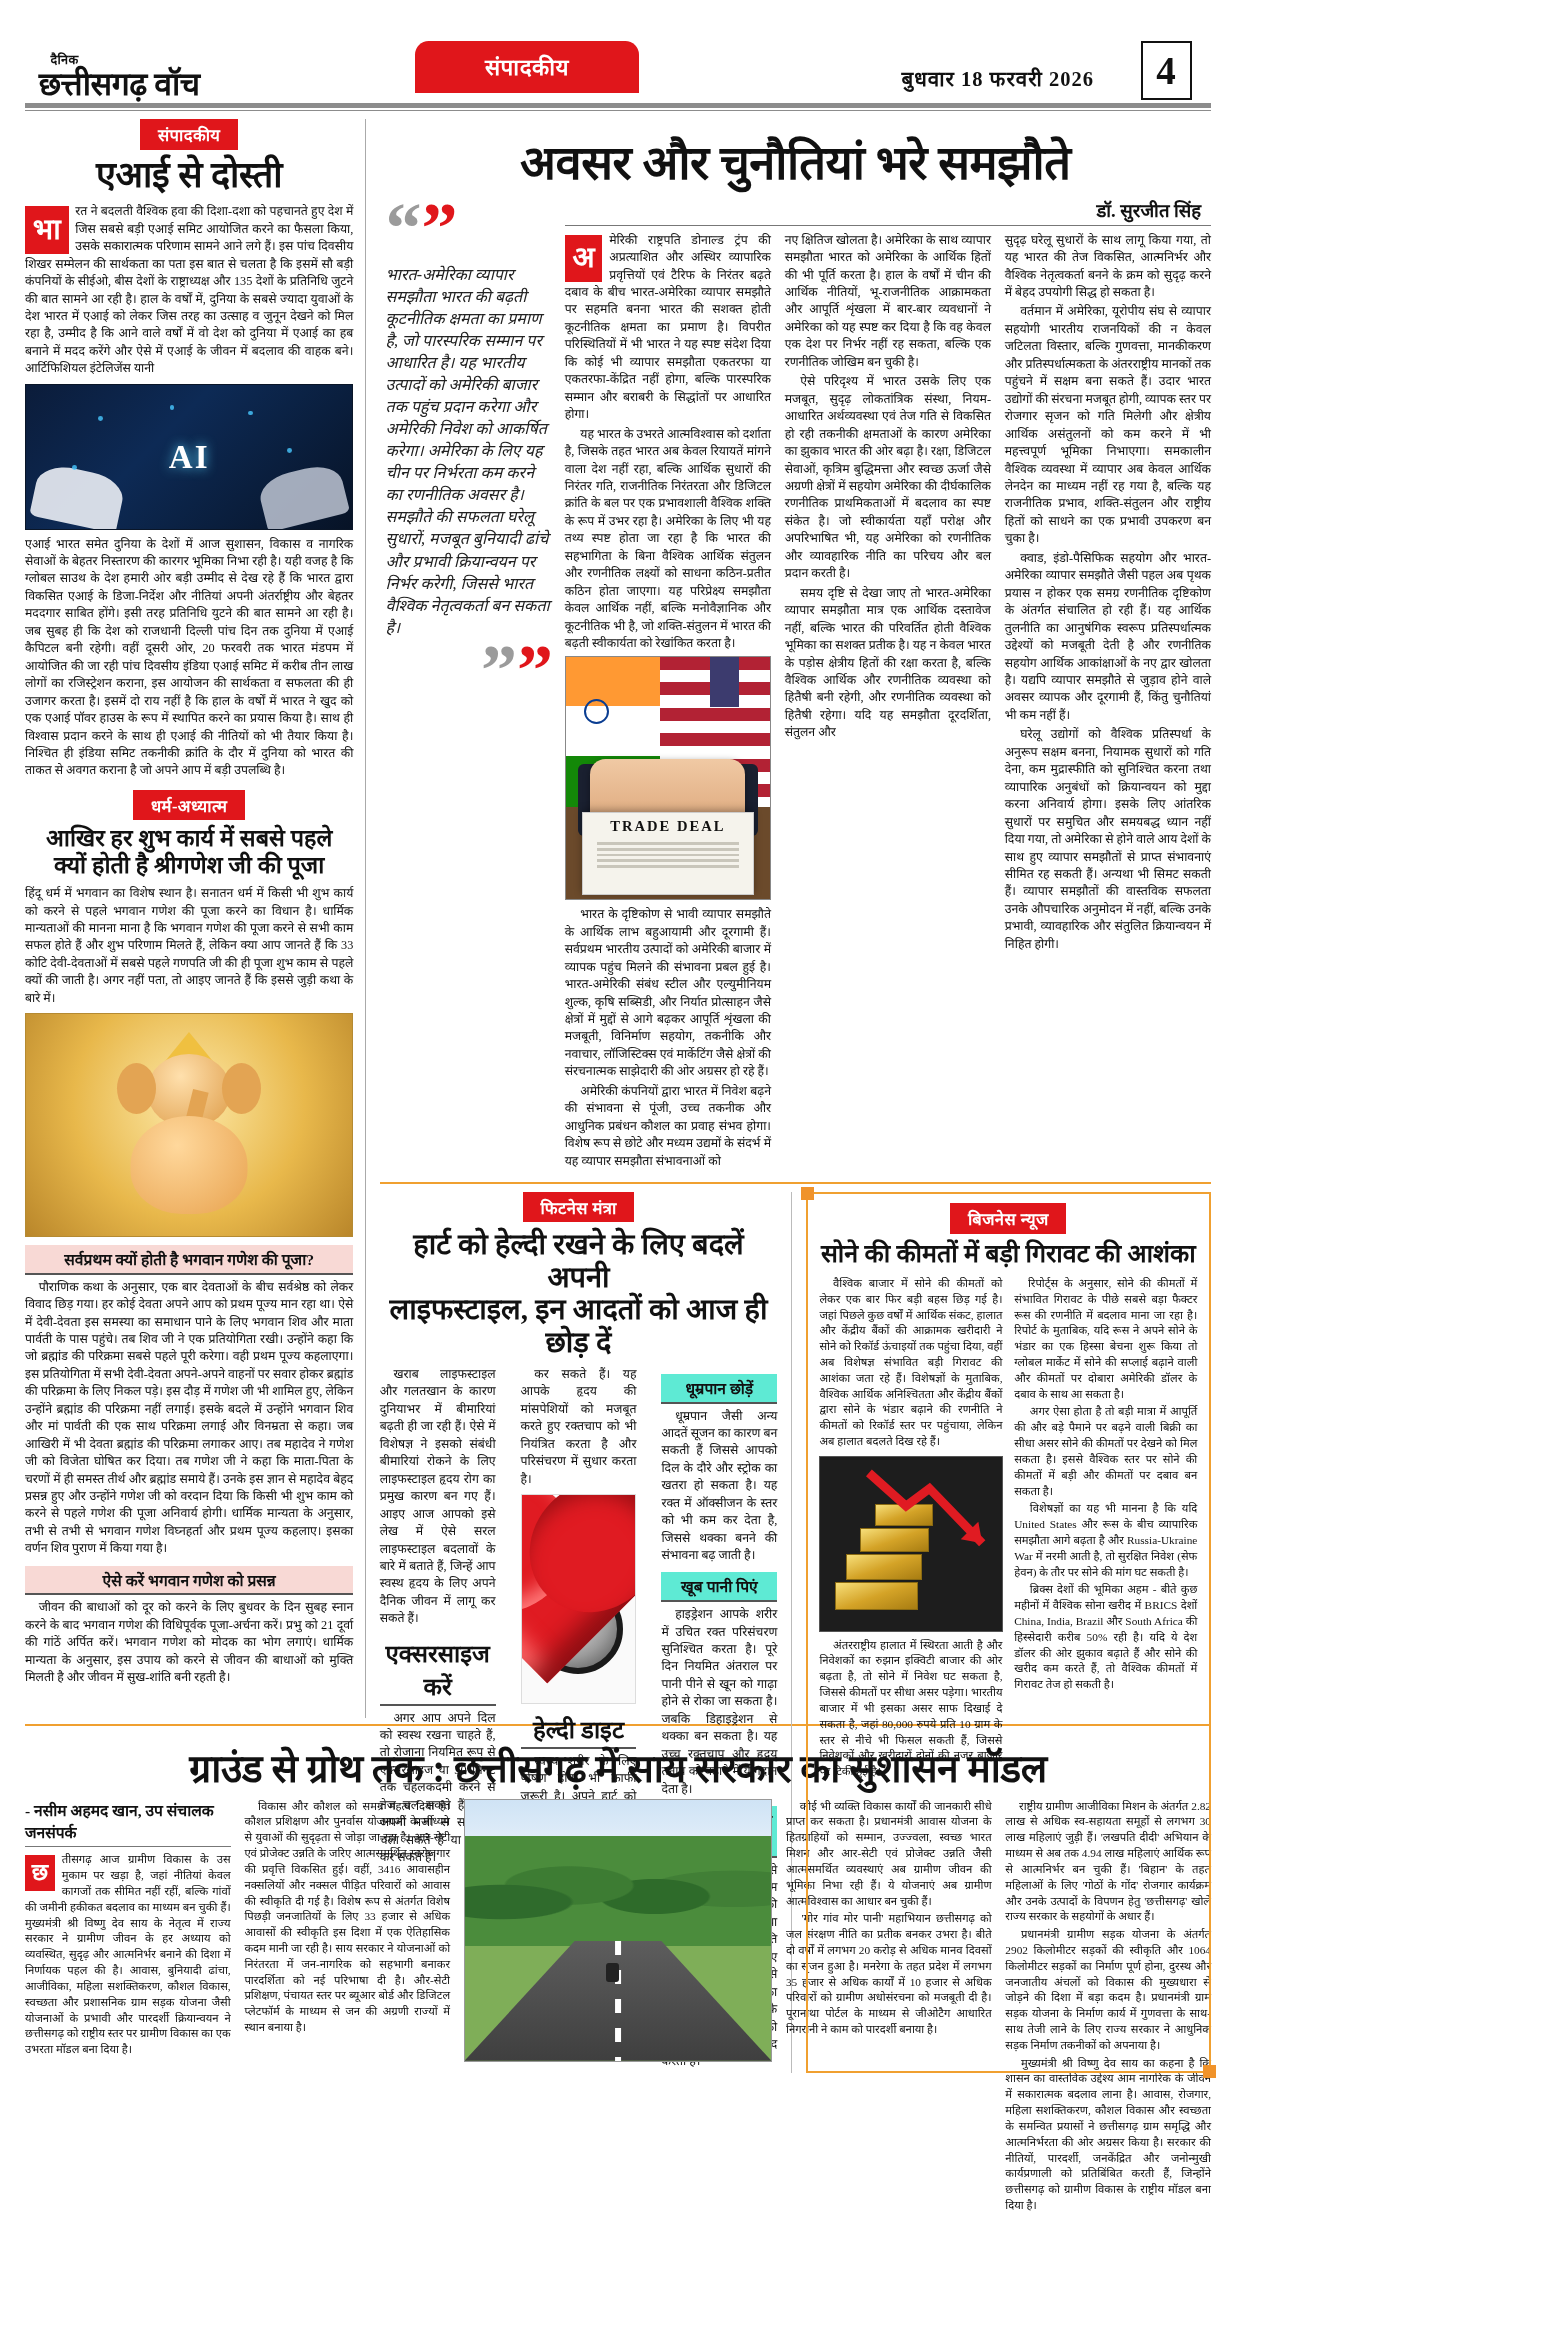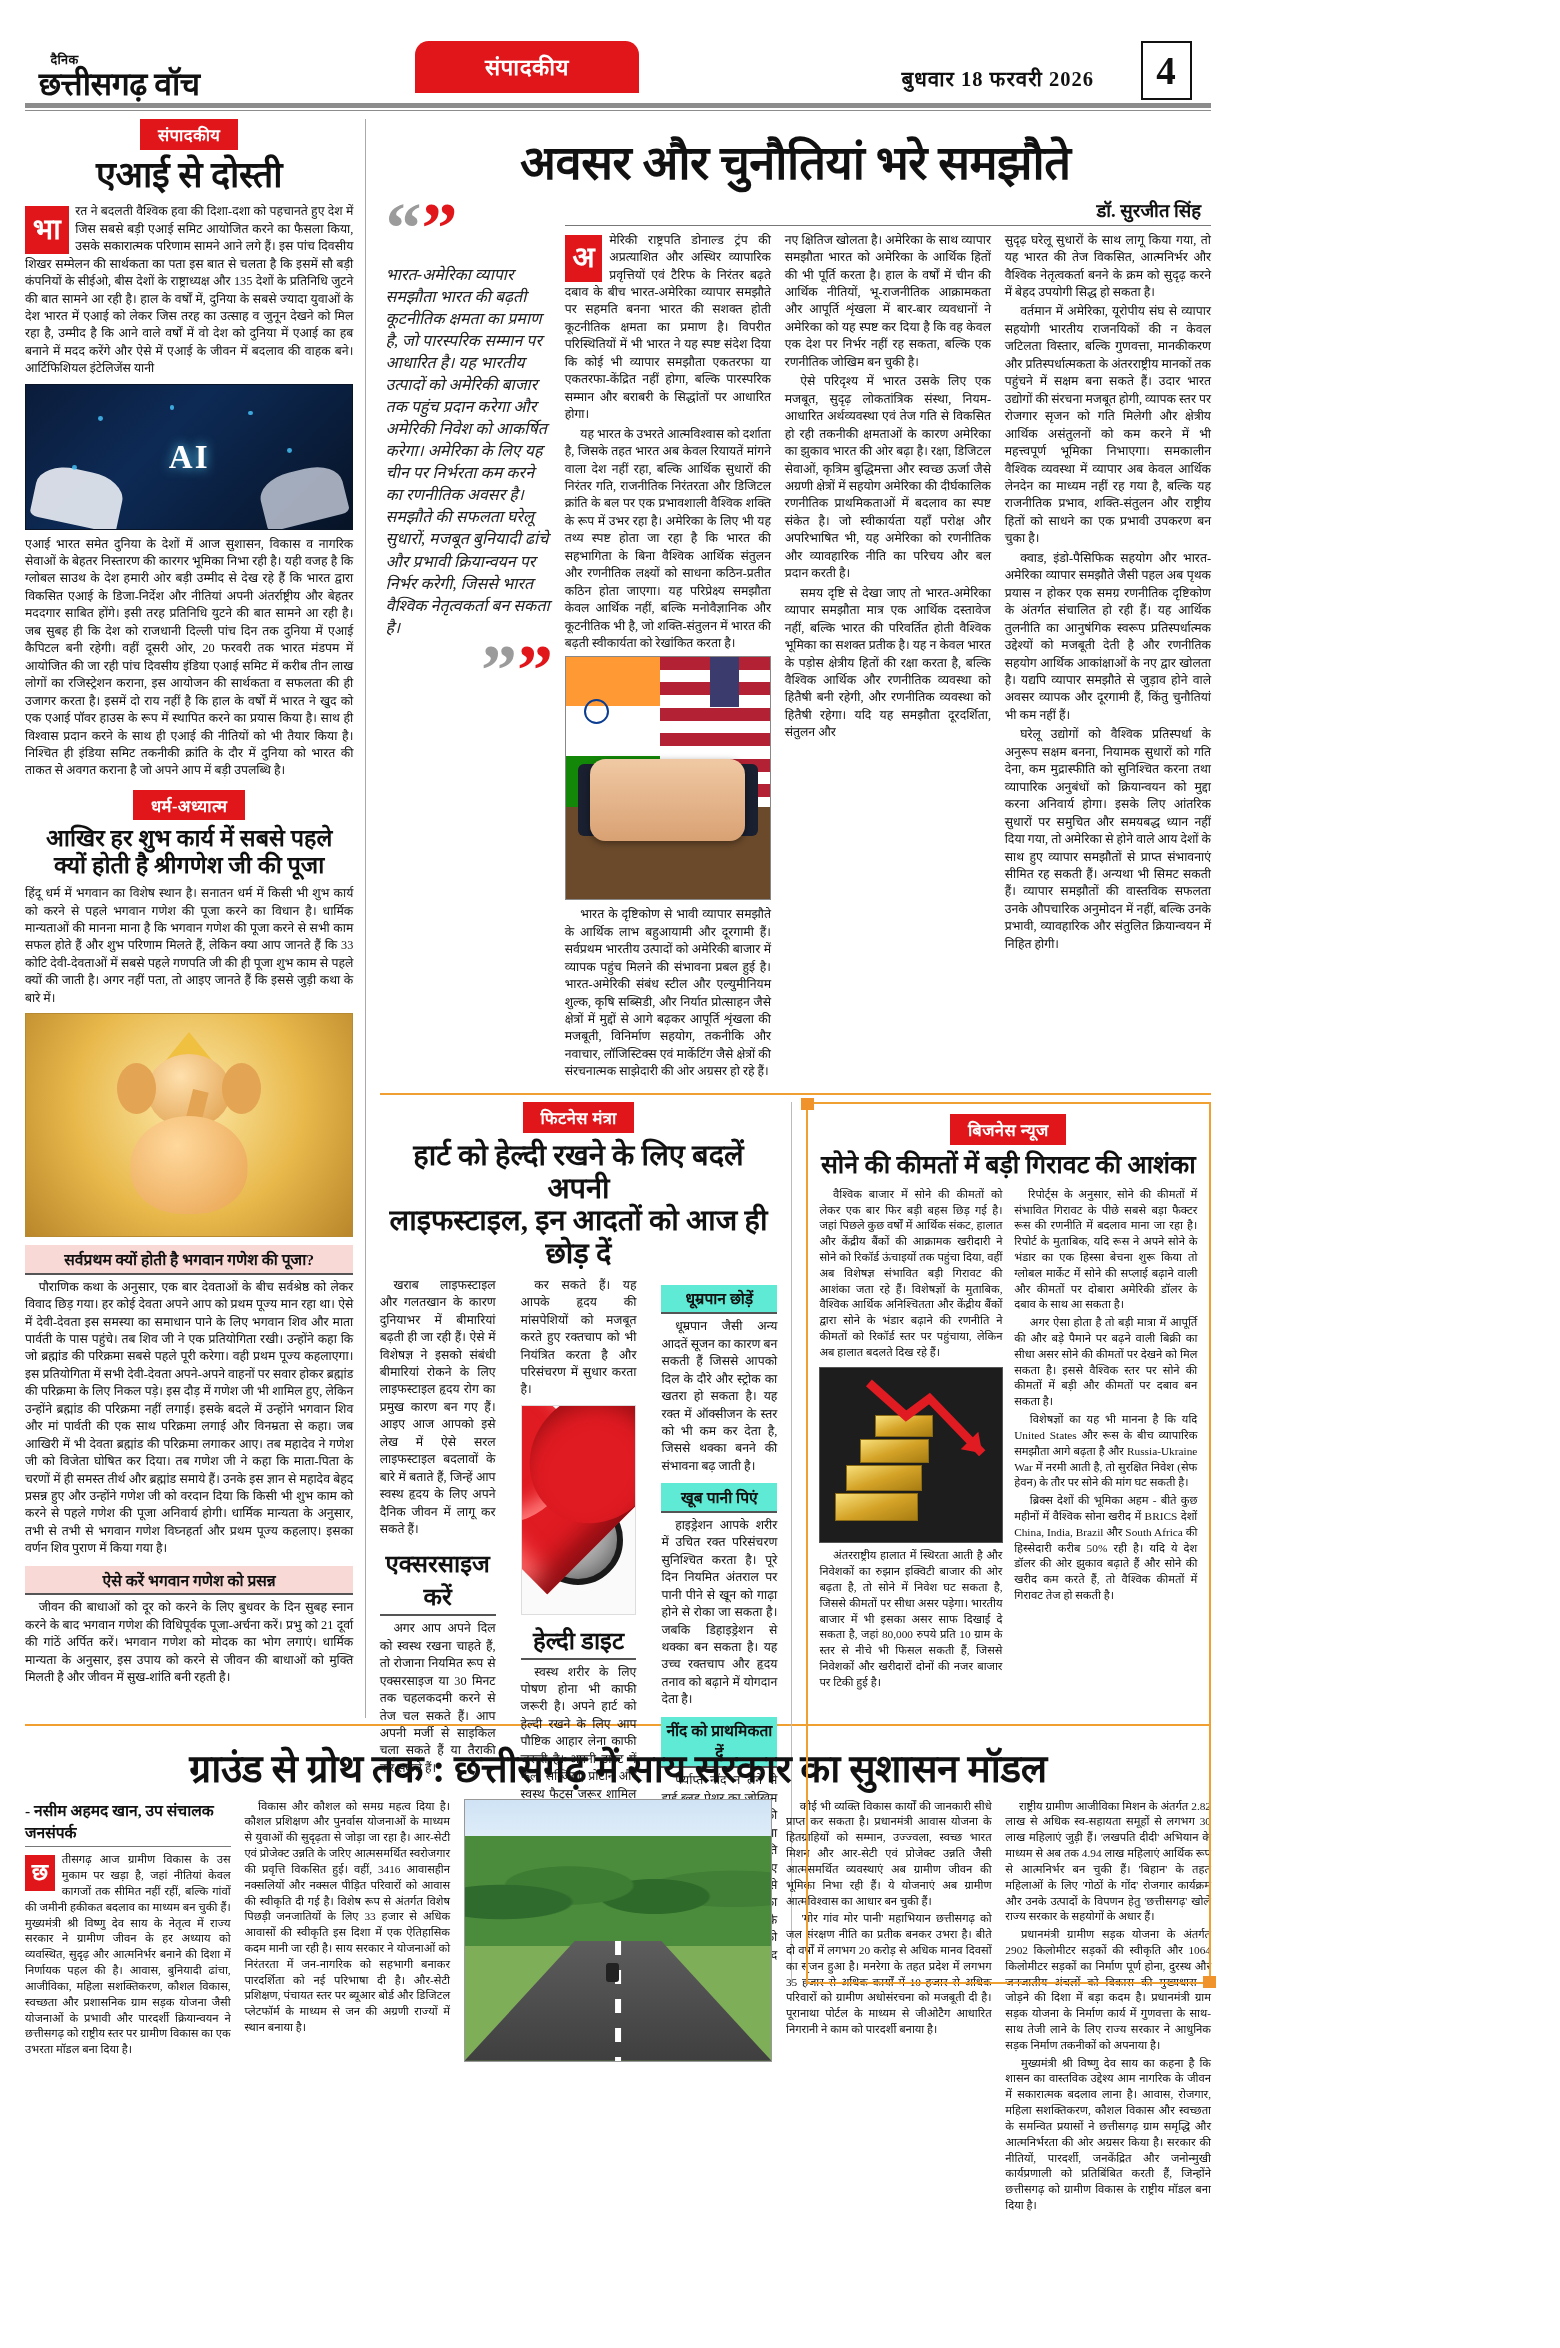--- a/index.html
+++ b/index.html
@@ -303,23 +303,34 @@
                 <div class="deal-wood"></div>
                 <div class="flag-in">
                     <div class="chakra"></div>
                   </div>
                 <div class="flag-us">
                     <div class="us-canton"></div>
                   </div>
                 <div class="cuff-l"></div>
                 <div class="cuff-r"></div>
                 <div class="hands"></div>
+                <div class="deal-paper">
+                  <div class="deal-title">TRADE DEAL</div>
+                  <div class="deal-lines">
+                      <div></div>
+                      <div></div>
+                      <div></div>
+                      <div></div>
+                      <div></div>
+                    </div>
+                </div>
               </div>
               <div class="txt">
                 <p>भारत के दृष्टिकोण से भावी व्यापार समझौते के आर्थिक लाभ बहुआयामी और दूरगामी हैं। सर्वप्रथम भारतीय उत्पादों को अमेरिकी बाजार में व्यापक पहुंच मिलने की संभावना प्रबल हुई है। भारत-अमेरिकी संबंध स्टील और एल्युमीनियम शुल्क, कृषि सब्सिडी, और निर्यात प्रोत्साहन जैसे क्षेत्रों में मुद्दों से आगे बढ़कर आपूर्ति शृंखला की मजबूती, विनिर्माण सहयोग, तकनीकि और नवाचार, लॉजिस्टिक्स एवं मार्केटिंग जैसे क्षेत्रों की संरचनात्मक साझेदारी की ओर अग्रसर हो रहे हैं।</p>
+                <p>अमेरिकी कंपनियों द्वारा भारत में निवेश बढ़ने की संभावना से पूंजी, उच्च तकनीक और आधुनिक प्रबंधन कौशल का प्रवाह संभव होगा। विशेष रूप से छोटे और मध्यम उद्यमों के संदर्भ में यह व्यापार समझौता संभावनाओं को</p>
               </div>
             </div>
 
             <div style="flex:1">
               <div class="txt">
                 <p style="text-indent:0">नए क्षितिज खोलता है। अमेरिका के साथ व्यापार समझौता भारत को अमेरिका के आर्थिक हितों की भी पूर्ति करता है। हाल के वर्षों में चीन की आर्थिक नीतियों, भू-राजनीतिक आक्रामकता और आपूर्ति शृंखला में बार-बार व्यवधानों ने अमेरिका को यह स्पष्ट कर दिया है कि वह केवल एक देश पर निर्भर नहीं रह सकता, बल्कि एक रणनीतिक जोखिम बन चुकी है।</p>
                 <p>ऐसे परिदृश्य में भारत उसके लिए एक मजबूत, सुदृढ़ लोकतांत्रिक संस्था, नियम-आधारित अर्थव्यवस्था एवं तेज गति से विकसित हो रही तकनीकी क्षमताओं के कारण अमेरिका का झुकाव भारत की ओर बढ़ा है। रक्षा, डिजिटल सेवाओं, कृत्रिम बुद्धिमत्ता और स्वच्छ ऊर्जा जैसे अग्रणी क्षेत्रों में सहयोग अमेरिका की दीर्घकालिक रणनीतिक प्राथमिकताओं में बदलाव का स्पष्ट संकेत है। जो स्वीकार्यता यहाँ परोक्ष और अपरिभाषित भी, यह अमेरिका को रणनीतिक और व्यावहारिक नीति का परिचय और बल प्रदान करती है।</p>
                 <p>समय दृष्टि से देखा जाए तो भारत-अमेरिका व्यापार समझौता मात्र एक आर्थिक दस्तावेज नहीं, बल्कि भारत की परिवर्तित होती वैश्विक भूमिका का सशक्त प्रतीक है। यह न केवल भारत के पड़ोस क्षेत्रीय हितों की रक्षा करता है, बल्कि वैश्विक आर्थिक और रणनीतिक व्यवस्था को हितैषी बनी रहेगी, और रणनीतिक व्यवस्था को हितैषी रहेगा। यदि यह समझौता दूरदर्शिता, संतुलन और</p>
               </div>
             </div>

